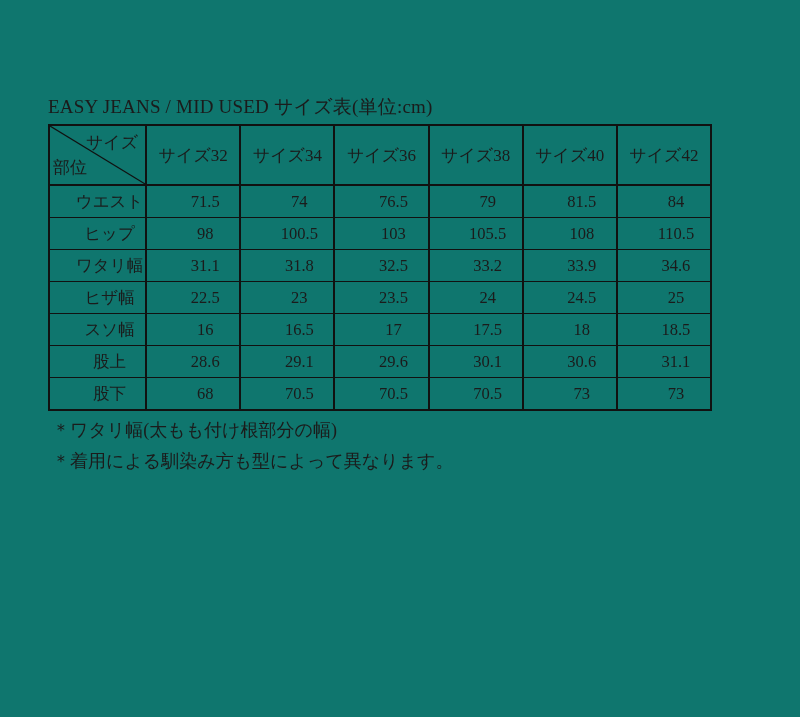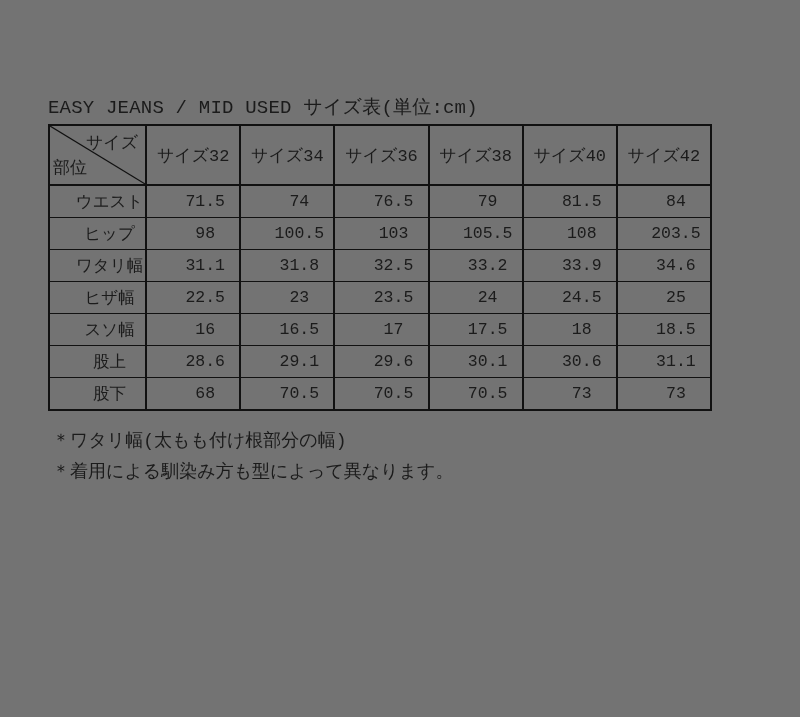--- a/index.html
+++ b/index.html
@@ -4,23 +4,23 @@
 <style>
   html, body {
     margin: 0;
     padding: 0;
     background: #ffffff;
   }
   .page {
     position: relative;
     width: 800px;
     height: 717px;
-    background: #737373;
+    background: #0f766e;
     color: #1b1b1b;
-    font-family: Liberation Mono, monospace;
+    font-family: Liberation Serif, serif;
     overflow: hidden;
   }
   .title {
     position: absolute;
     left: 48px;
     top: 94px;
     font-size: 19px;
     font-weight: normal;
     letter-spacing: 0.2px;
     white-space: nowrap;
@@ -79,21 +79,20 @@
     bottom: 5px; left: 3px;
     font-size: 17px;
   }
   .footnotes {
     position: absolute;
     left: 52px;
     top: 415px;
     font-size: 18px;
     line-height: 31px;
     white-space: nowrap;
-    margin-top: 11px;
   }
   .footnote-line { margin: 0; }
   .footnote-line.indent { padding-left: 19px; }
 </style>
 </head>
 <body>
 
 <div class="page">
 
   <h1 class="title">EASY JEANS / MID USED サイズ表(単位:cm)</h1>
@@ -135,21 +134,21 @@
         <td>81.5</td>
         <td>84</td>
       </tr>
       <tr>
         <td>ヒップ</td>
         <td>98</td>
         <td>100.5</td>
         <td>103</td>
         <td>105.5</td>
         <td>108</td>
-        <td>203.5</td>
+        <td>110.5</td>
       </tr>
       <tr>
         <td>ワタリ幅</td>
         <td>31.1</td>
         <td>31.8</td>
         <td>32.5</td>
         <td>33.2</td>
         <td>33.9</td>
         <td>34.6</td>
       </tr>

